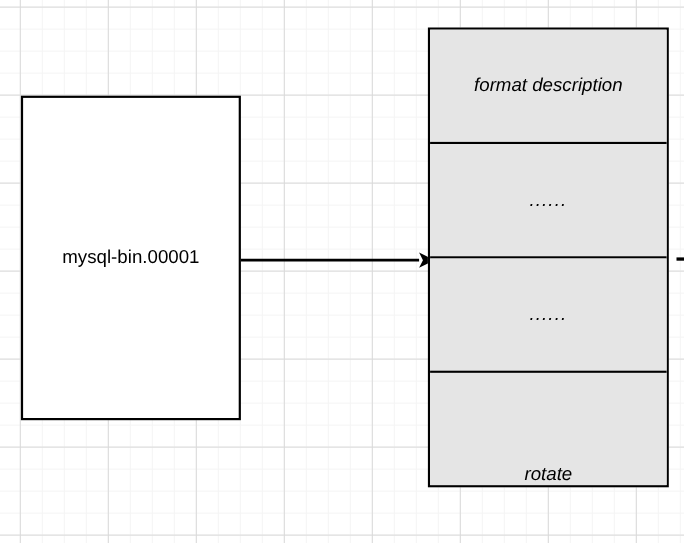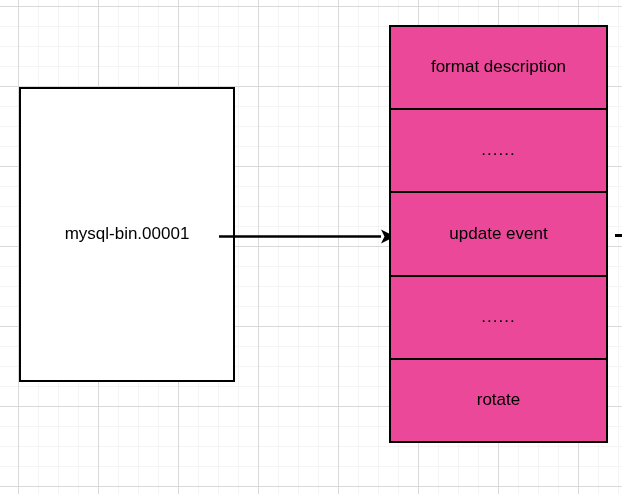--- a/index.html
+++ b/index.html
@@ -36,21 +36,21 @@
       0 6px,
       18px 0,
       0 6px;
   }
 
   
   .file-box {
     position: absolute;
     left: 19px;
     top: 87px;
-    width: 216px;
+    width: 200px;
     height: 295px;
     border: 2px solid #000000;
     background: #ffffff;
     box-sizing: border-box;
     display: flex;
     align-items: center;
     justify-content: center;
   }
   .file-box .file-label {
     font-size: 17px;
@@ -72,24 +72,26 @@
     display: flex;
     flex-direction: column;
   }
   .event-row {
     flex: 1 1 0;
     border-bottom: 2px solid #000000;
     display: flex;
     align-items: center;
     justify-content: center;
     box-sizing: border-box;
-    background: #ec4899;
+    background: #e5e5e5;
+    font-style: italic;
   }
   .event-row:last-child {
     border-bottom: none;
+    align-items: flex-end;
   }
   .event-row .event-label {
     font-size: 17px;
     color: #000000;
     line-height: 1.1;
     white-space: nowrap;
   }
   .event-row.ellipsis .event-label {
     letter-spacing: 1px;
   }
@@ -132,23 +134,20 @@
 
     <div class="event-row">
       <span class="event-label">format description</span>
     </div>
 
     <div class="event-row ellipsis">
       <span class="event-label">......</span>
     </div>
 
 
-    <div class="event-row">
-      <span class="event-label">update event</span>
-    </div>
 
     <div class="event-row ellipsis">
       <span class="event-label">......</span>
     </div>
 
     <div class="event-row">
       <span class="event-label">rotate</span>
     </div>
 
   </div>

